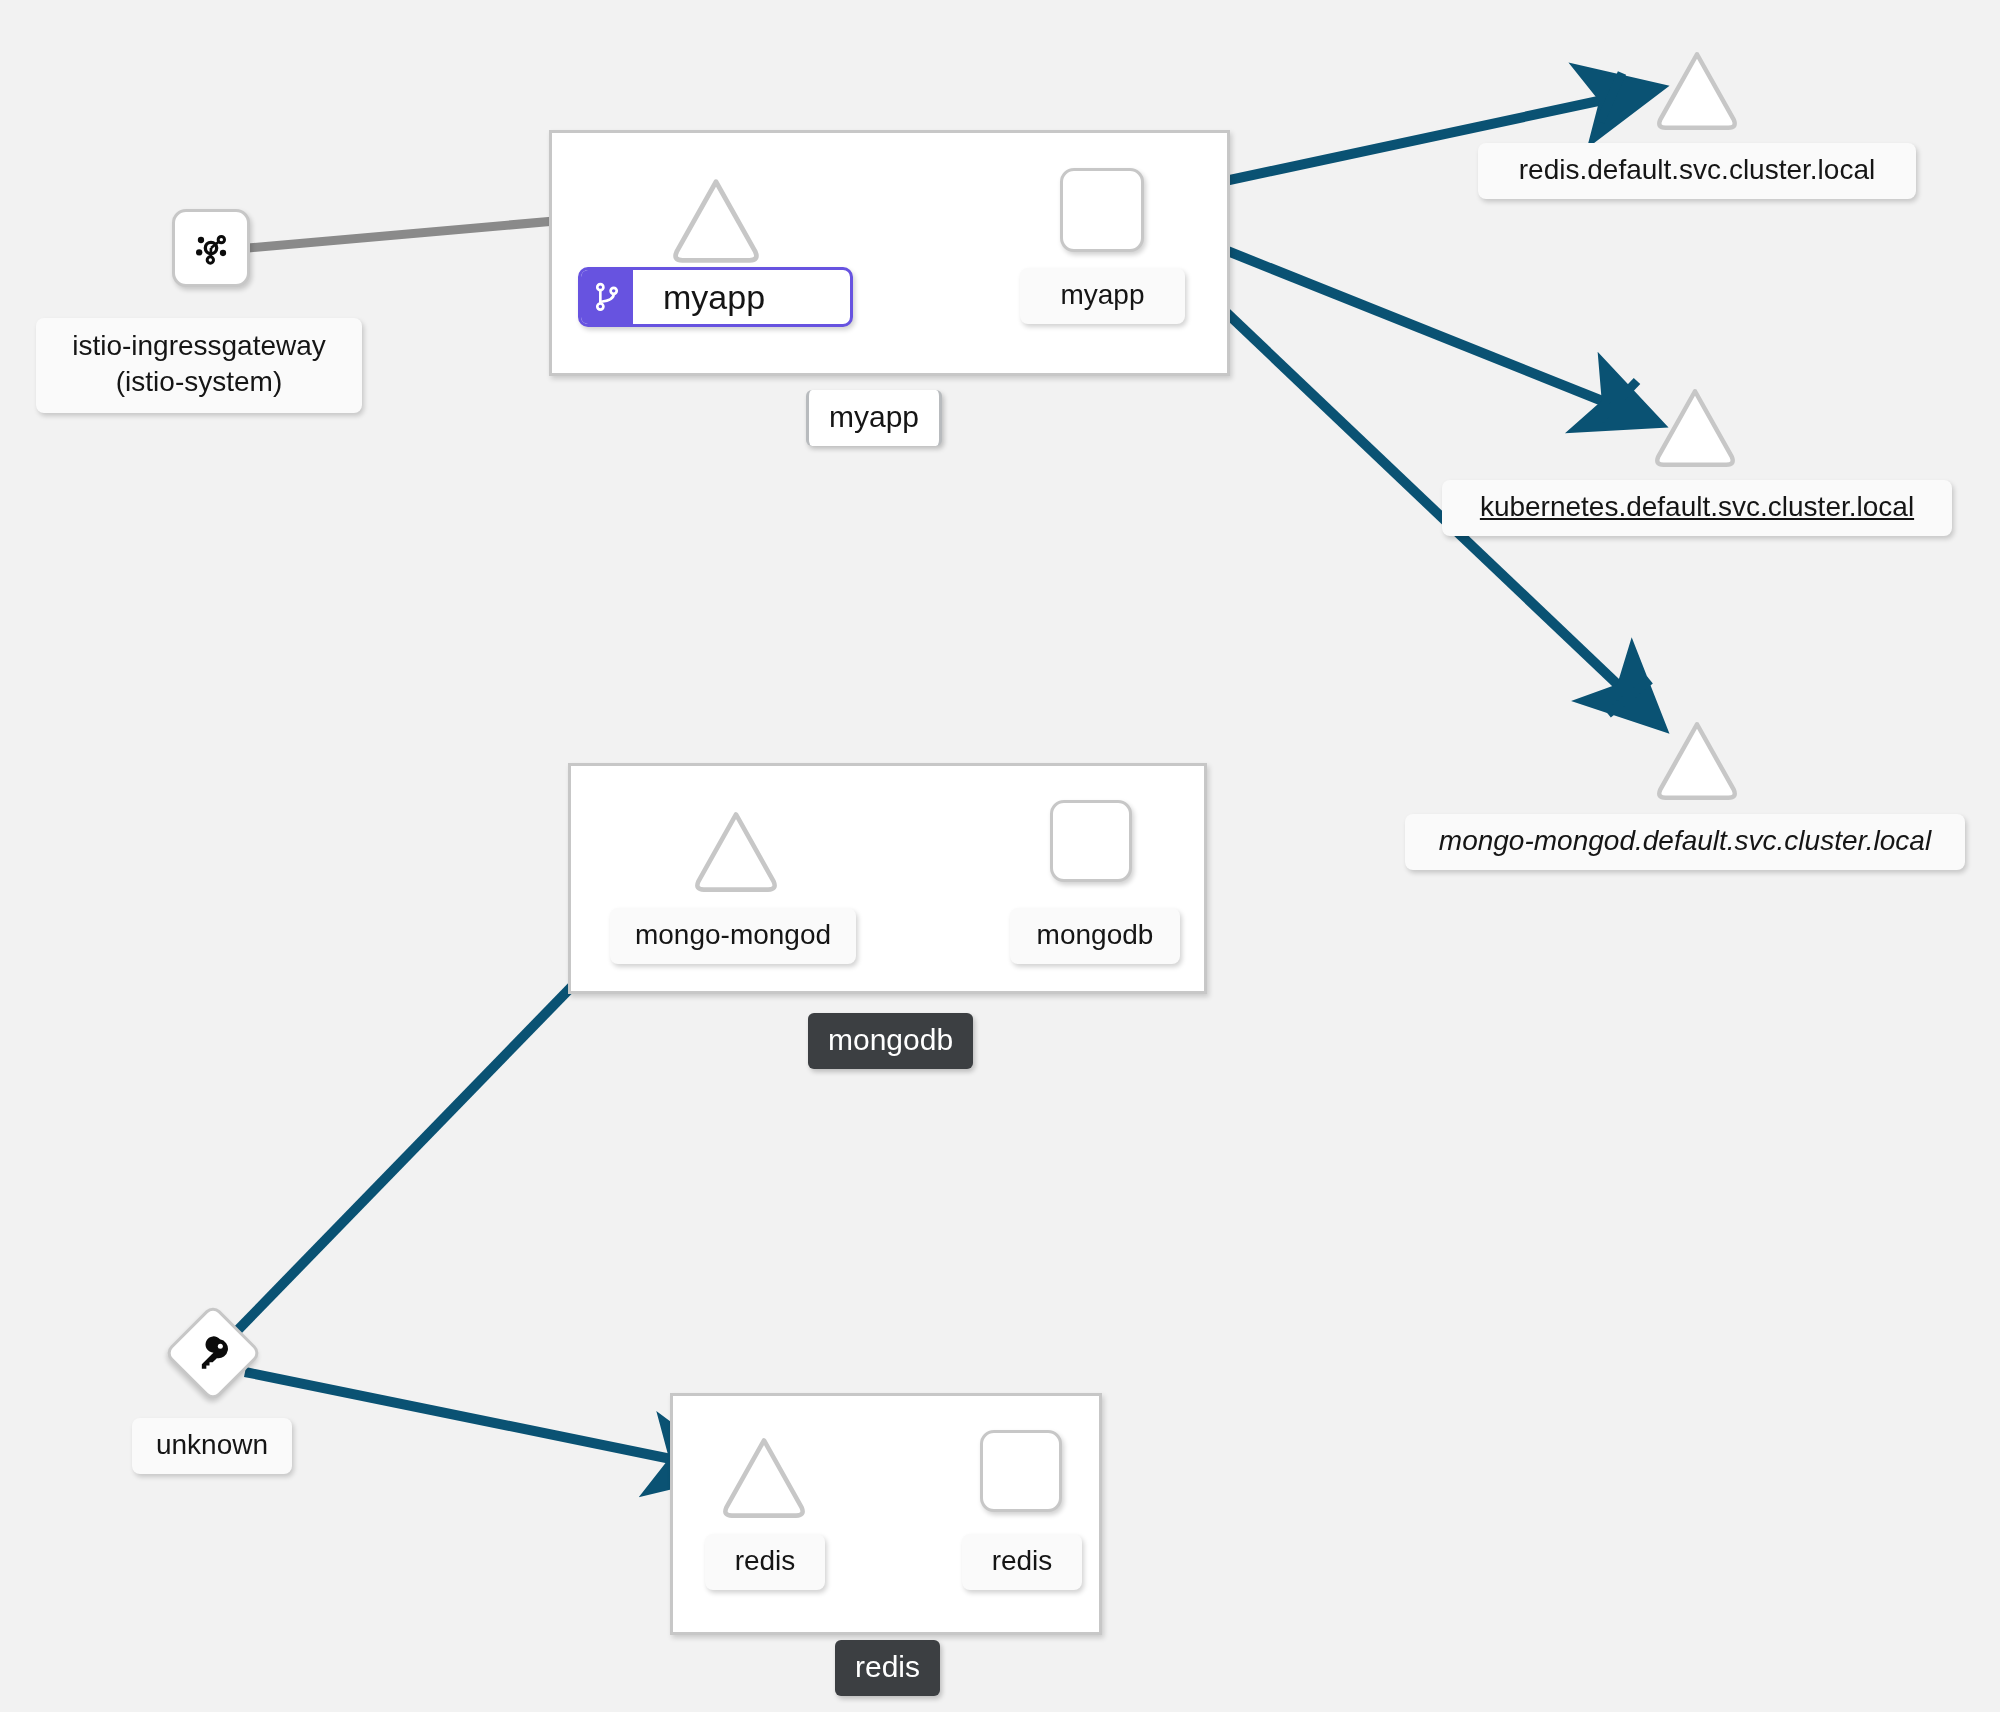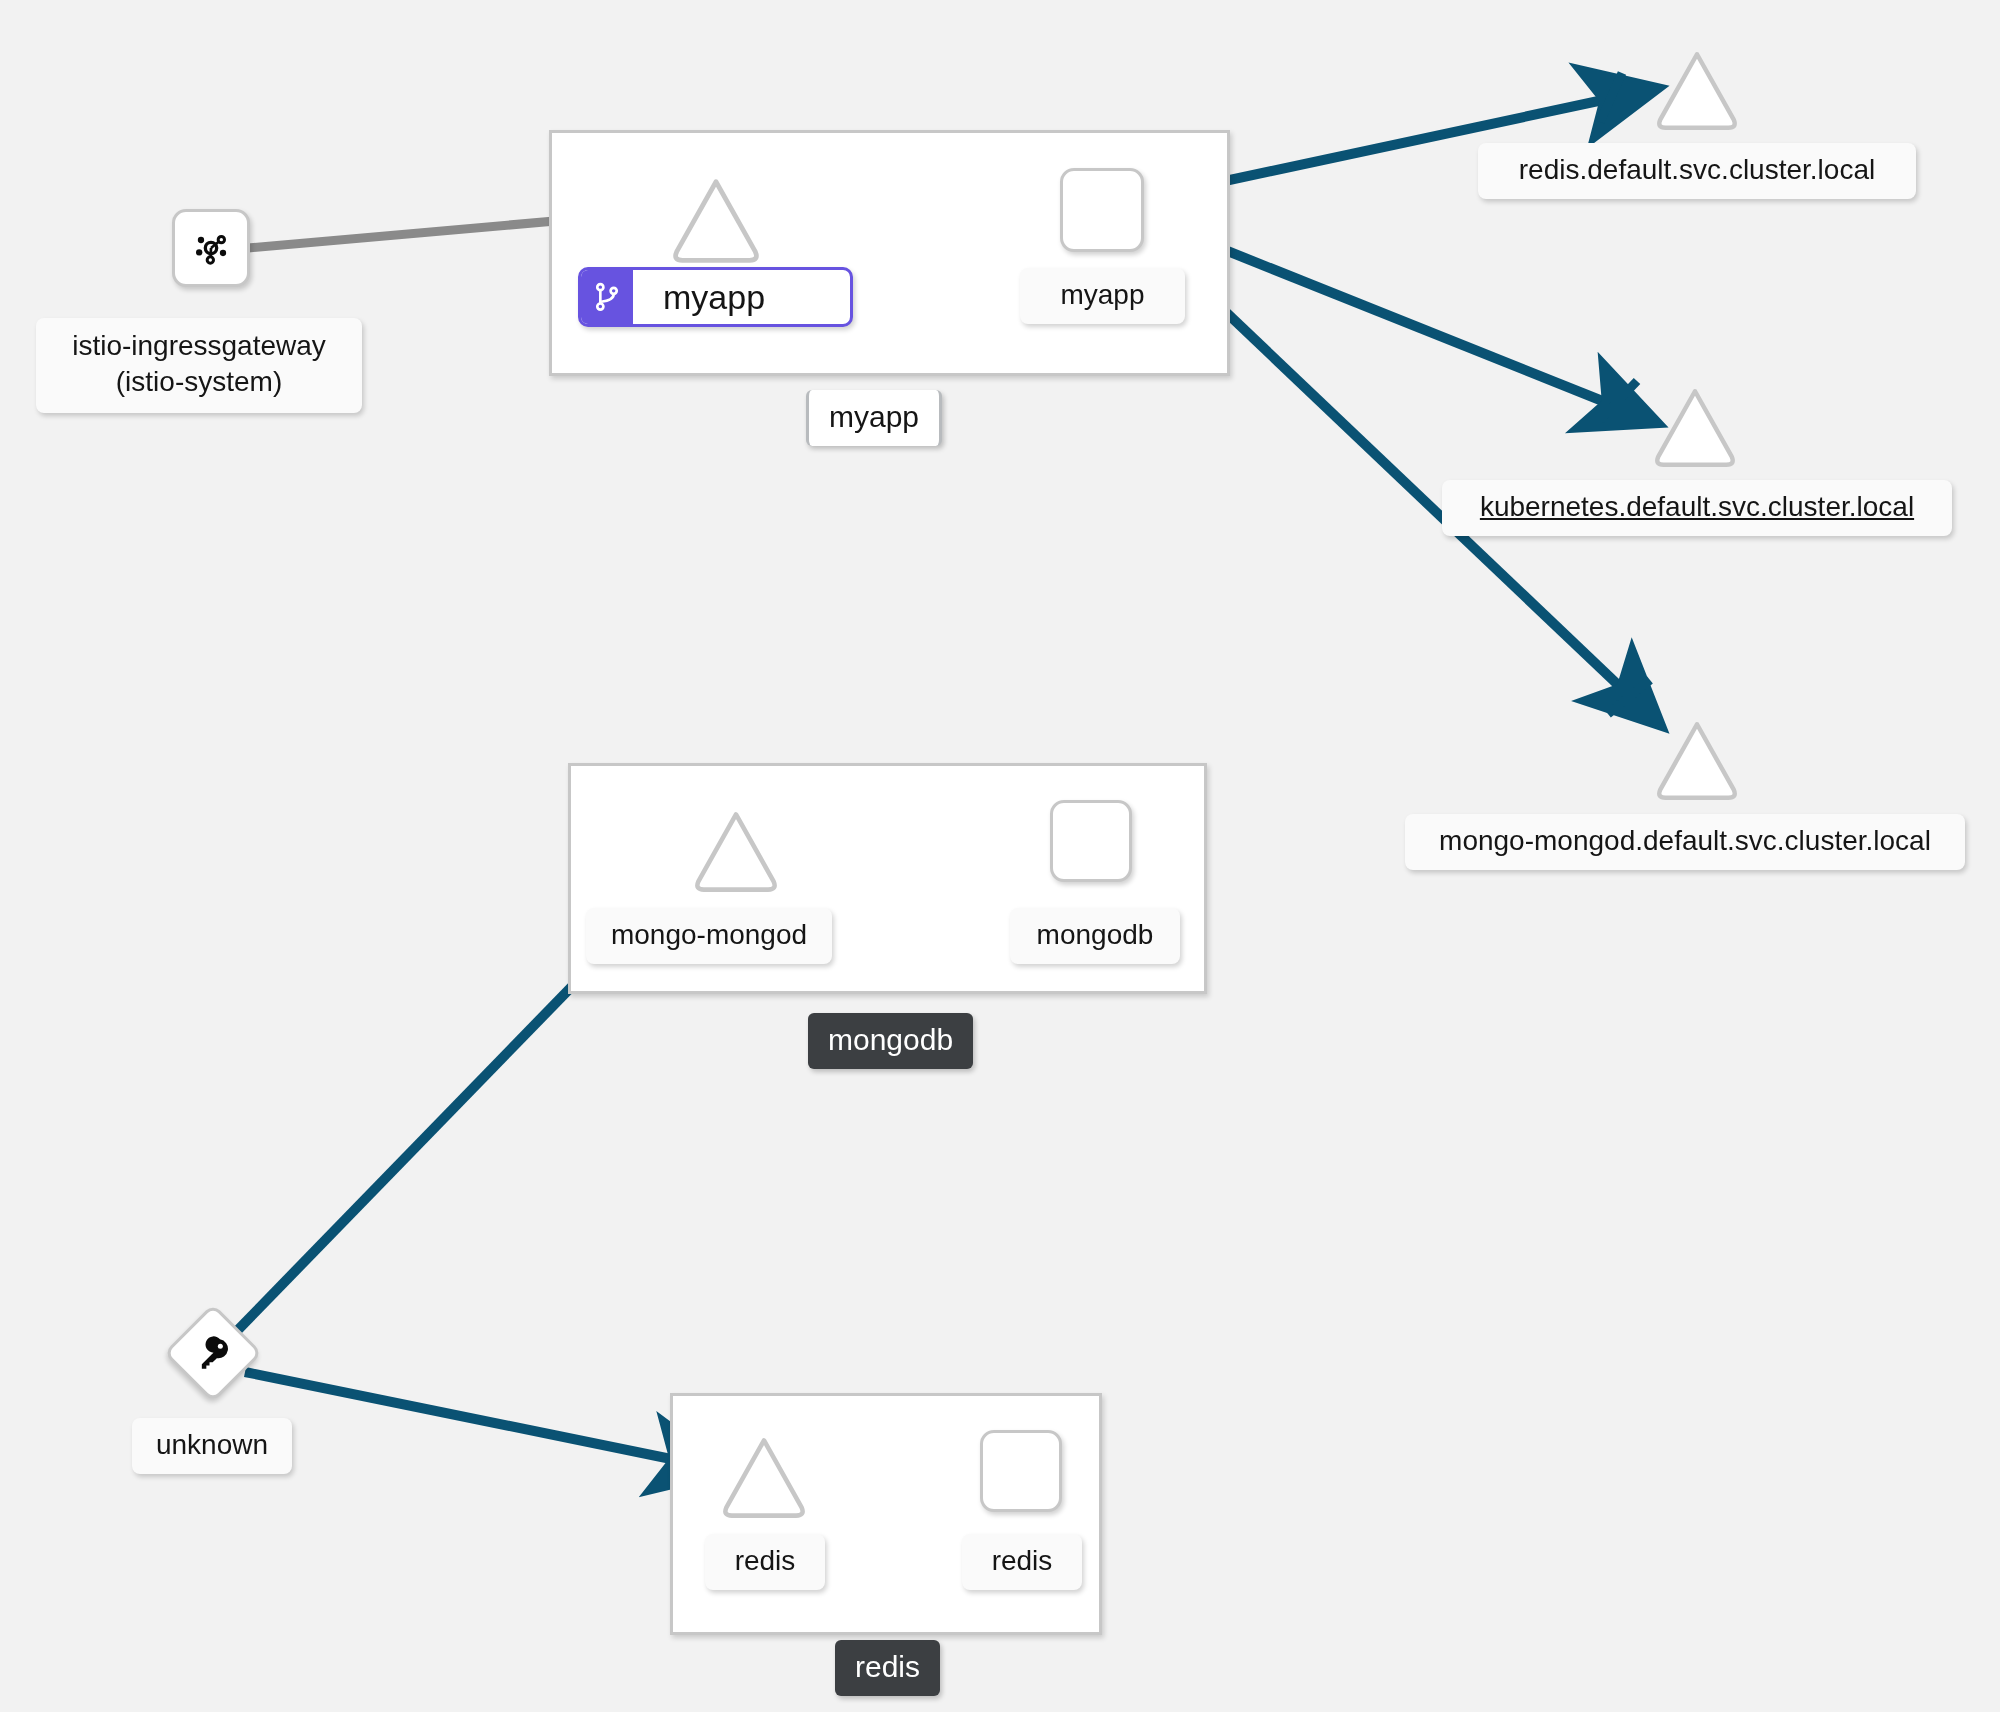--- a/index.html
+++ b/index.html
@@ -253,30 +253,30 @@
     </div>
     <div class="node-label" style="left:1442px; top:480px; width:510px;text-decoration:underline;">kubernetes.default.svc.cluster.local</div>
   </div>
 
   <div class="node">
     <div class="node-icon" style="left:1652px; top:718px; width:90px; height:86px;">
       <svg viewBox="0 0 100 96" width="90" height="86" xmlns="http://www.w3.org/2000/svg">
         <path d="M50 7 L91 80 Q95 89 85 89 L15 89 Q5 89 9 80 Z" fill="#ffffff" stroke="#c7c7c7" stroke-width="5" stroke-linejoin="round"></path>
       </svg>
     </div>
-    <div class="node-label" style="left:1405px; top:814px; width:560px;">mongo-mongod.default.svc.cluster.local</div>
+    <div class="node-label" style="left:1405px; top:814px; width:560px;font-style:italic;">mongo-mongod.default.svc.cluster.local</div>
   </div>
 
   <div class="node">
     <div class="node-icon" style="left:690px; top:808px; width:92px; height:88px;">
       <svg viewBox="0 0 100 96" width="92" height="88" xmlns="http://www.w3.org/2000/svg">
         <path d="M50 7 L91 80 Q95 89 85 89 L15 89 Q5 89 9 80 Z" fill="#ffffff" stroke="#c7c7c7" stroke-width="5" stroke-linejoin="round"></path>
       </svg>
     </div>
-    <div class="node-label" style="left:586px; top:908px; width:246px;">mongo-mongod</div>
+    <div class="node-label" style="left:610px; top:908px; width:246px;">mongo-mongod</div>
   </div>
 
   <div class="node">
     <div class="node-shape-box" style="left:1050px; top:800px; width:82px; height:82px;"></div>
     <div class="node-label" style="left:1010px; top:908px; width:170px;">mongodb</div>
   </div>
 
   <div class="node">
     <div class="node-shape-diamond" style="left:178px; top:1318px; width:70px; height:70px;"></div>
     <div class="node-icon" style="left:186px; top:1327px; width:54px; height:54px;">

